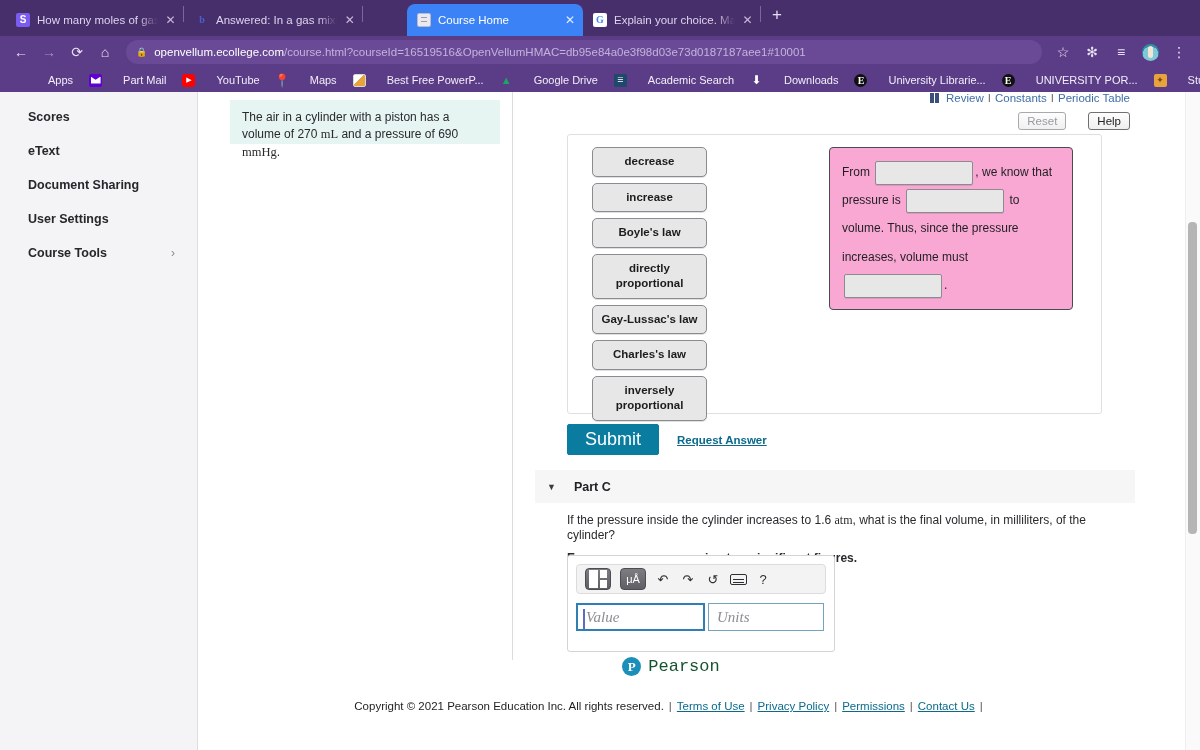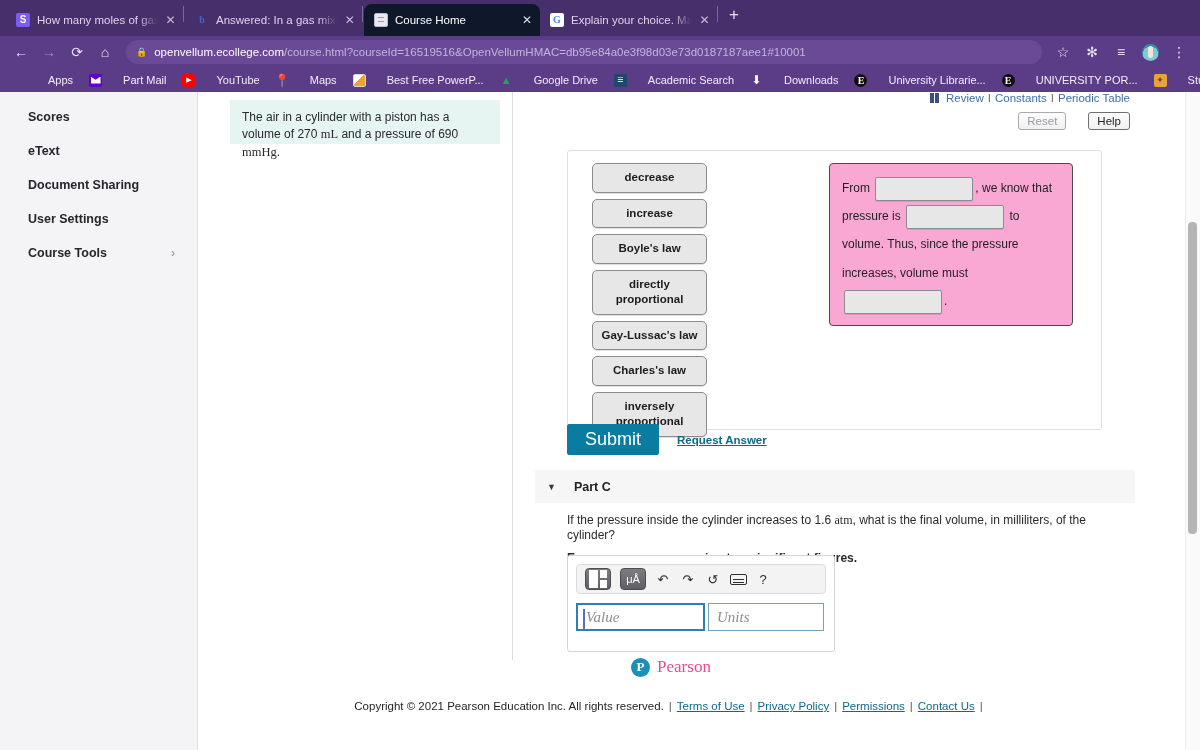--- a/index.html
+++ b/index.html
@@ -16,21 +16,21 @@
   .tabstrip {
     height:36px; display:flex; align-items:flex-end;
     background:#472f6b; padding-left:6px; position:relative;
   }
   .tab {
     height:32px; display:flex; align-items:center;
     padding:0 6px 0 10px; gap:7px; width:176px;
     color:#dfd4ee; font-size:11.5px; position:relative;
     border-radius:8px 8px 0 0;
   }
-  .tab.active { background:#0f172a; color:#ffffff; }
+  .tab.active { background:#3b82f6; color:#ffffff;margin-left:43px; }
   .tab .favicon {
     width:14px; height:14px; flex:0 0 14px; border-radius:2px;
     display:flex; align-items:center; justify-content:center;
     font-size:10px; font-weight:bold; line-height:1;
   }
   .fav-s { background:#7b5cf0; color:#fff; border-radius:3px; }
   .fav-b { background:transparent; color:#4a5fd0; font-family:"Liberation Serif",serif; font-size:14px; font-weight:bold;}
   .fav-doc { background:#e9e9ef; border:1px solid #b9b9c9; border-radius:2px; position:relative;}
   .fav-doc:after{content:"";position:absolute;left:3px;right:3px;top:3px;bottom:4px;border-top:1px solid #9b9bad;border-bottom:1px solid #9b9bad;}
   .fav-g {
@@ -126,21 +126,21 @@
   .gbtn {
     font-size:11.5px; padding:2px 8px; border:1px solid #a9a9ad;
     border-radius:3px; background:linear-gradient(#fdfdfd,#f0f0f0); color:#222;margin-left:16px;
   }
   .gbtn.dimmed { color:#9a9aa0; }
   .gbtn.help { font-weight:normal; border-color:#6f6f74; }
 
   
   .dragarea {
     position:absolute; left:369px; top:42px; width:535px; height:280px;
-    border:1px solid #dfdfe2; border-radius:3px; background:#fff;margin-top:16px;
+    border:1px solid #dfdfe2; border-radius:3px; background:#fff;
   }
   .tiles { position:absolute; left:24px; top:12px; width:115px; }
   .tile {
     background:#e7e7e7; border:1px solid #8b8b90; border-radius:5px;
     font-size:11.5px; font-weight:bold; color:#1c1c1f;
     text-align:center; padding:6px 6px; margin-bottom:6px; line-height:1.35;
     box-shadow:0 1px 0 rgba(0,0,0,.12);
     white-space:pre-line;
   }
   .sentbox {
@@ -208,21 +208,21 @@
 
   .pearson {
     position:absolute; left:0; right:56px; top:565px;
     display:flex; align-items:center; justify-content:center; gap:7px;
   }
   .plogo {
     width:19px;height:19px;border-radius:50%;background:#1a8fba;color:#fff;
     font-family:"Liberation Serif",serif;font-weight:bold;font-size:13px;
     display:flex;align-items:center;justify-content:center;
   }
-  .pname { font-family:Liberation Serif, serif; font-size:17px; color:#ec4899; }
+  .pname { font-family:Liberation Mono, monospace; font-size:17px; color:#14532d; }
 
   .copyright {
     position:absolute; left:0; right:56px; top:608px; text-align:center;
     font-size:11.5px; color:#1f1f22;
   }
   .copyright a { color:#0a6a8c; text-decoration:underline; }
   .copyright .bar { color:#555; margin:0 5px; }
 
   
   .sbtrack { position:absolute; background:#fafafa; }

